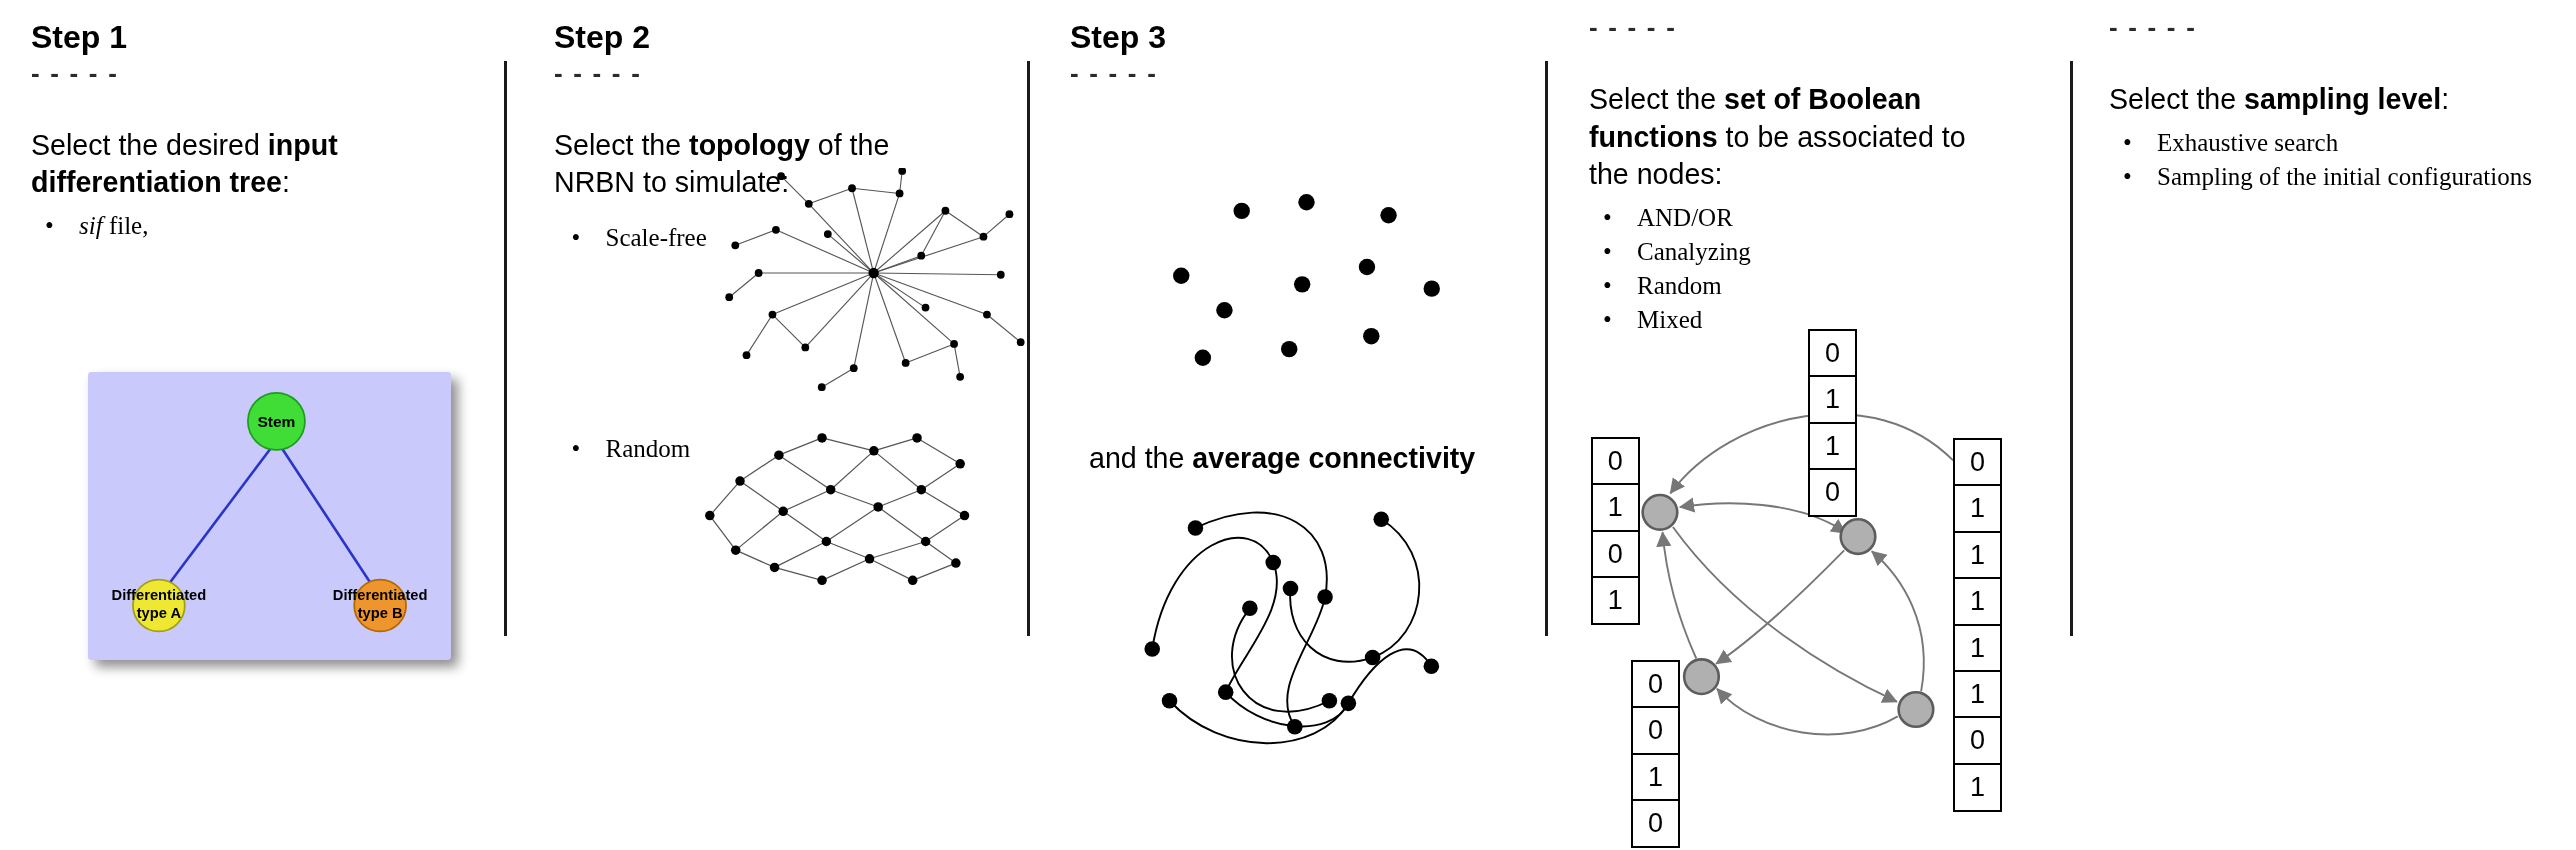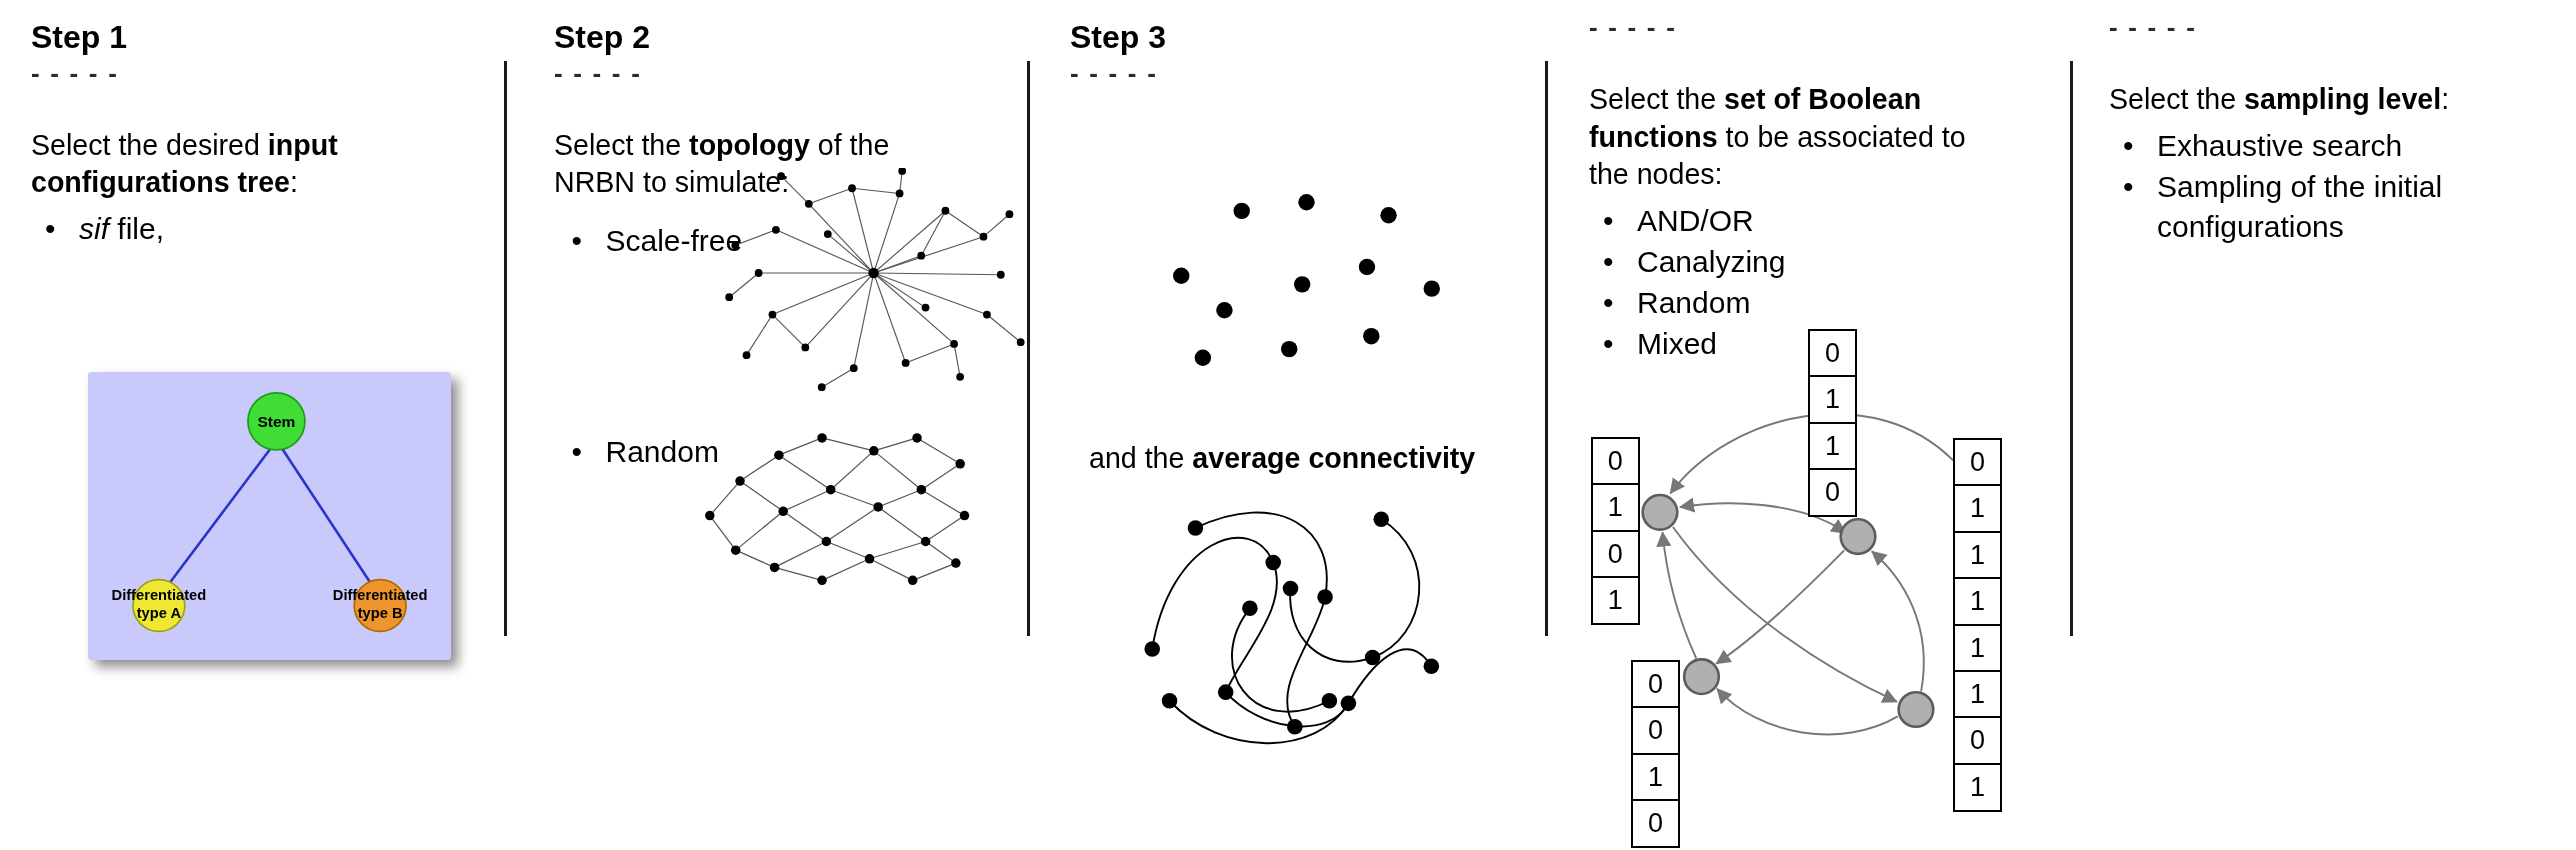--- a/index.html
+++ b/index.html
@@ -21,21 +21,21 @@
 
   .divider {
     position: absolute; top: 61px; height: 575px; width: 2.6px;
     background: #1a1a1a;
   }
 
   .step-title { font-size: 32px; font-weight: bold; margin: 7px 0 1.7px 0; }
   .dashes { font-size: 26px; font-weight: bold; letter-spacing: 1.7px; color: #2b2b2b; margin: 0; }
   .body-text { font-size: 28.6px; line-height: 1.32; margin: 38px 0 0 0; }
   .bullets { margin-top: 7px; }
-  .bullet { position: relative; padding-left: 48px; font-size: 30px; line-height: 1.36; }
+  .bullet { position: relative; padding-left: 48px; font-size: 25px; line-height: 1.36; font-family: Liberation Serif, serif; }
   .bullet::before { content: "\2022"; position: absolute; left: 14px; top: 0; }
 
   .abs { position: absolute; }
 
   .tree-box { left: 57px; top: 360px; width: 363px; height: 288px;
               filter: drop-shadow(7.8px 7.8px 6px #8f8f8f); }
   svg text { font-family: "Liberation Sans", sans-serif; }
 
   .g4 { left: 0px; top: 317px; width: 474px; height: 531px; }
   .g4 svg { position: absolute; left: 0; top: 0; }
@@ -50,21 +50,21 @@
   .ttable .tt-cell:first-child { margin-top: 0; }
 </style>
 </head>
 <body>
 
 <div class="page">
 
   <div class="col col1">
     <div class="step-title">Step 1</div>
     <div class="dashes">- - - - -</div>
-    <div class="body-text" style="width:398px"><span>Select the desired </span><b>input configurations tree</b><span>:</span></div>
+    <div class="body-text" style="width:398px"><span>Select the desired </span><b>input differentiation tree</b><span>:</span></div>
     <div class="bullets" style="width:398px">
       <div class="bullet"><i>sif</i><span> file,</span></div>
     </div>
 
     <div class="abs tree-box">
       <svg viewBox="0 0 420 333" width="363" height="288">
         <rect x="0" y="0" width="420" height="333" rx="4" fill="#c9c9fb"></rect>
         <line x1="213" y1="86" x2="84" y2="258" stroke-width="3" stroke="#2a35c8"></line>
         <line x1="223" y1="86" x2="336" y2="258" stroke-width="3" stroke="#2a35c8"></line>
         <circle cx="218" cy="57" r="33" stroke="#1e9c1e" stroke-width="2" fill="#3fdd35"></circle>

